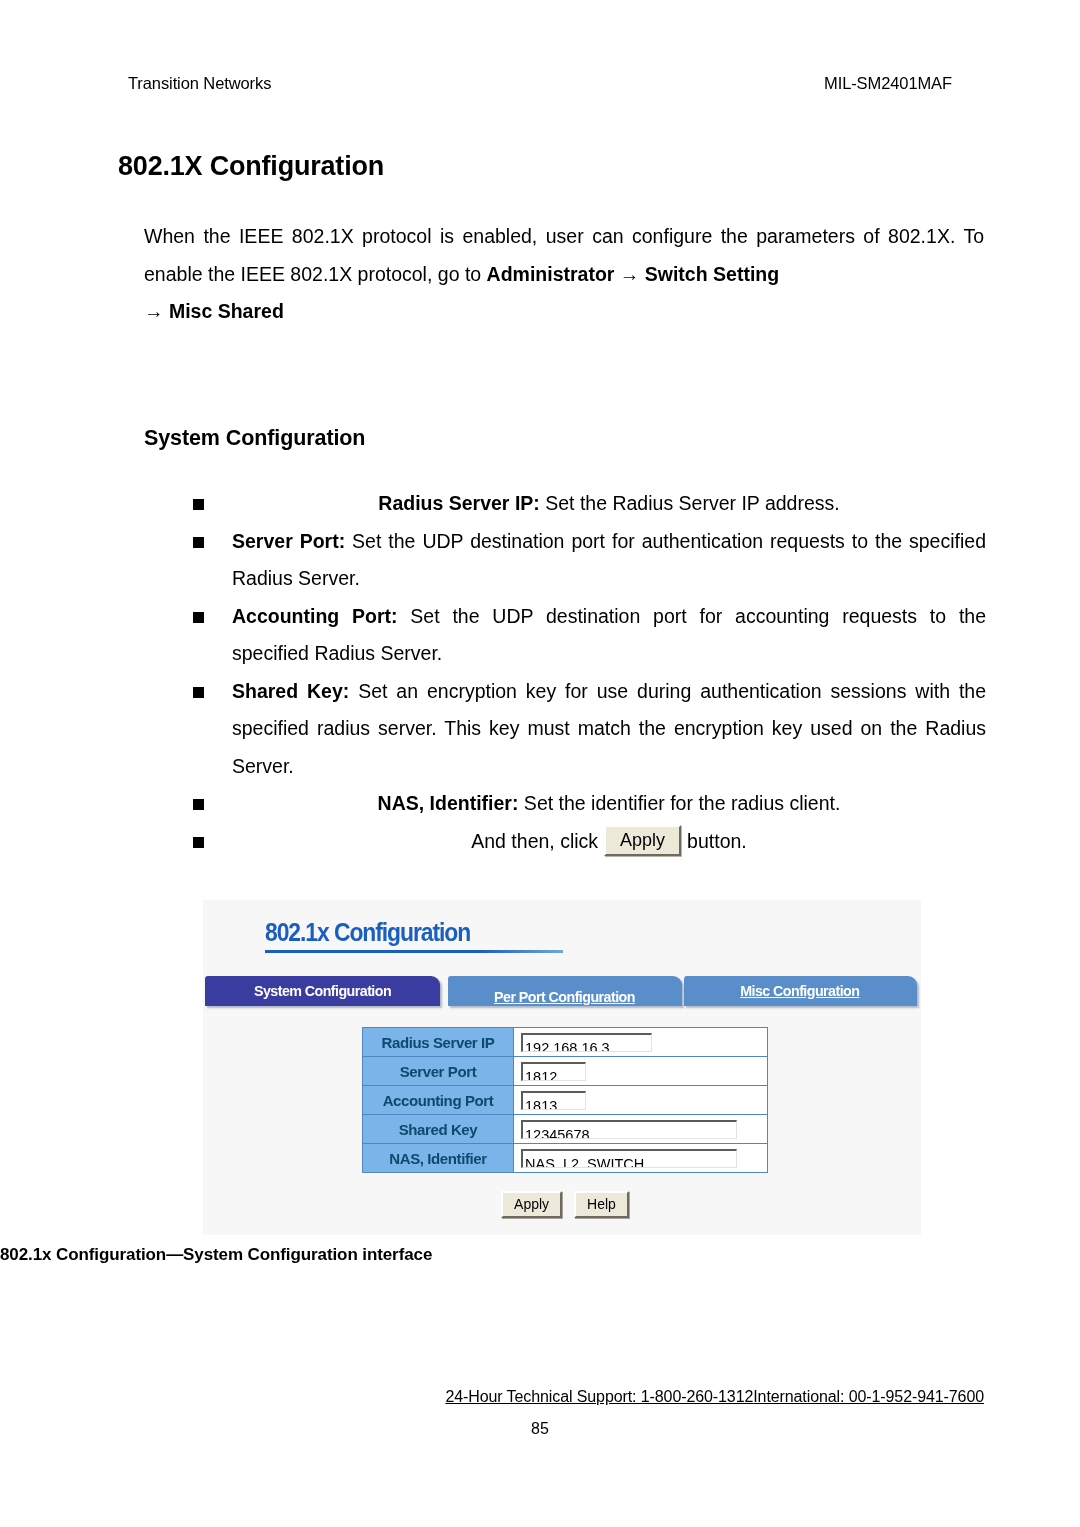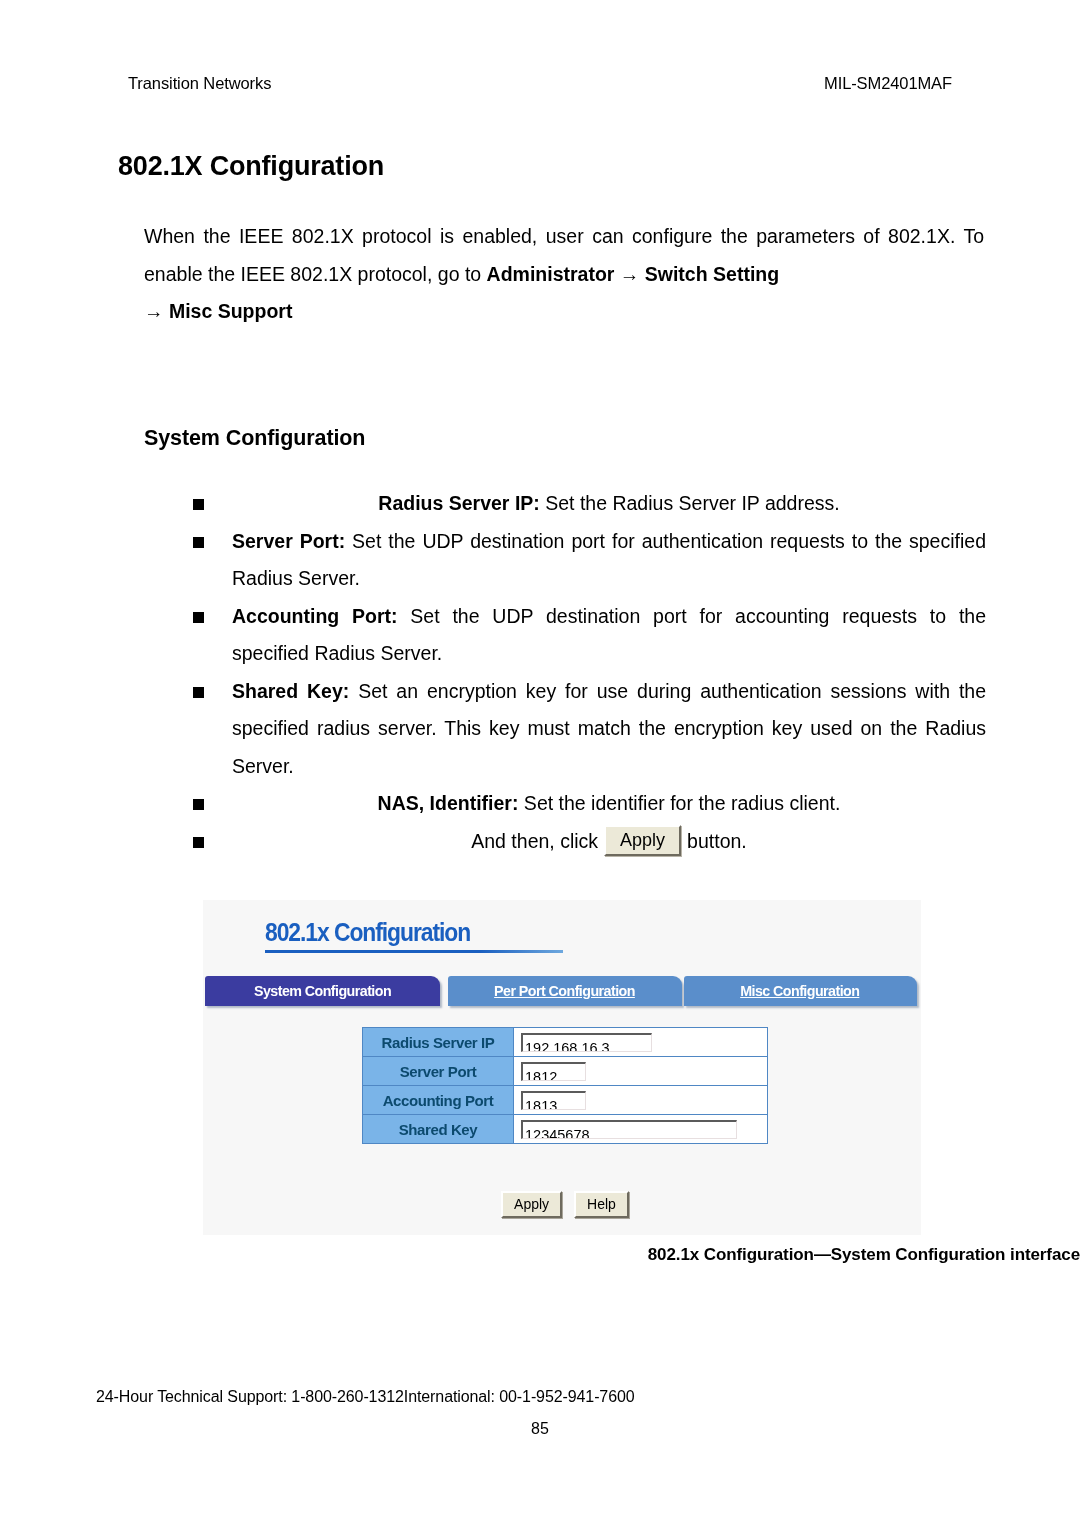--- a/index.html
+++ b/index.html
@@ -175,21 +175,21 @@
   .tab span { transform: scaleX(0.92); transform-origin: center; display:block; }
   .tab.active {
     background: #3b3ca0;
     width: 235px;
   }
   .tab.inactive {
     background: #5a8ecb;
     flex: 1;
   }
   .tab.inactive span { text-decoration: underline; }
-  .tab.t2 { margin-left: 8px; }
+  .tab.t2 { margin-left: 8px; align-items: flex-end; }
   .tab.t3 { margin-left: 2px; }
 
   
   .formtbl {
     position: absolute;
     top: 127px;
     left: 159px;
     width: 406px;
     border: 1px solid #4f87c4;
     border-collapse: collapse;
@@ -260,36 +260,37 @@
     color: #000;
     font-family: "Liberation Sans", sans-serif;
   }
 
   
   .caption {
     position: absolute;
     top: 1245px;
     left: 0;
     width: 1080px;
-    text-align: right;
+    text-align: left;
     font-size: 17px;
     font-weight: bold;
     letter-spacing: -0.1px;
   }
 
   
   .footer {
     position: absolute;
     top: 1388px;
     left: 96px;
     width: 888px;
     display: flex;
-    justify-content: flex-start;
+    justify-content: flex-end;
     font-size: 16px;
     letter-spacing: -0.1px;
+    text-decoration: underline;
   }
   .pagenum {
     position: absolute;
     top: 1420px;
     left: 0;
     width: 1080px;
     text-align: center;
     font-size: 16px;
   }
 </style>
@@ -301,21 +302,21 @@
   <div class="doc-header">
     <div>Transition Networks</div>
     <div>MIL-SM2401MAF</div>
   </div>
 
   <h1 class="doc-title">802.1X Configuration</h1>
 
   <div class="intro">
     <span>When the IEEE 802.1X protocol is enabled, user can configure the parameters of</span>
     <span>802.1X. To enable the IEEE 802.1X protocol, go to </span><b>Administrator</b><b> → </b><b>Switch Setting</b>
-    <b class="lastline">→ Misc Support</b>
+    <b class="lastline">→ Misc Shared</b>
   </div>
 
   <h2 class="sub-title">System Configuration</h2>
 
   <div class="bullets">
 
     <p class="bullet noj">
       <span class="sq"></span><b>Radius Server IP:</b><span> Set the Radius Server IP address.</span>
     </p>
 
@@ -377,20 +378,26 @@
         <td class="fld">
           <span class="txtbox w-port">1813</span>
         </td>
       </tr>
       <tr>
         <td class="lbl">Shared Key</td>
         <td class="fld">
           <span class="txtbox w-key">12345678</span>
         </td>
       </tr>
+      <tr>
+        <td class="lbl">NAS, Identifier</td>
+        <td class="fld">
+          <span class="txtbox w-nas">NAS_L2_SWITCH</span>
+        </td>
+      </tr>
     </tbody>
       </table>
 
     <div class="btnrow">
       <button class="winbtn">Apply</button>
       <button class="winbtn">Help</button>
     </div>
 
   </div>
 

